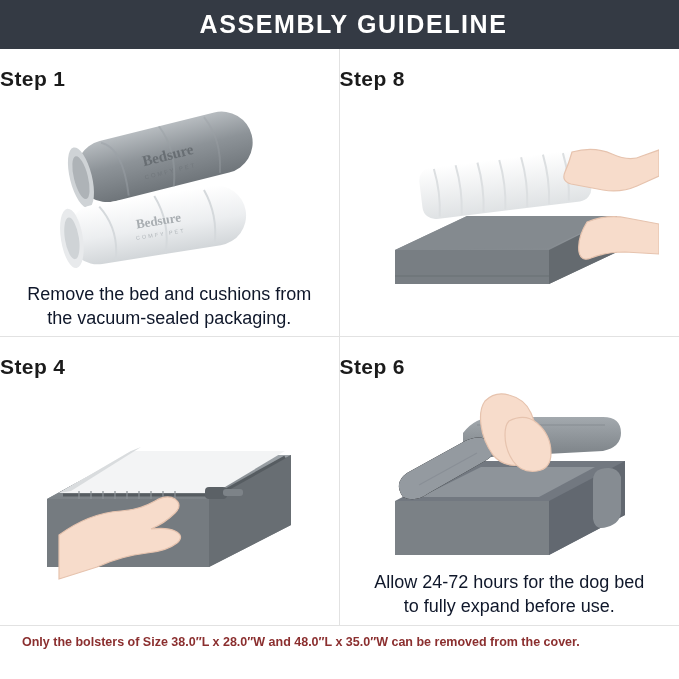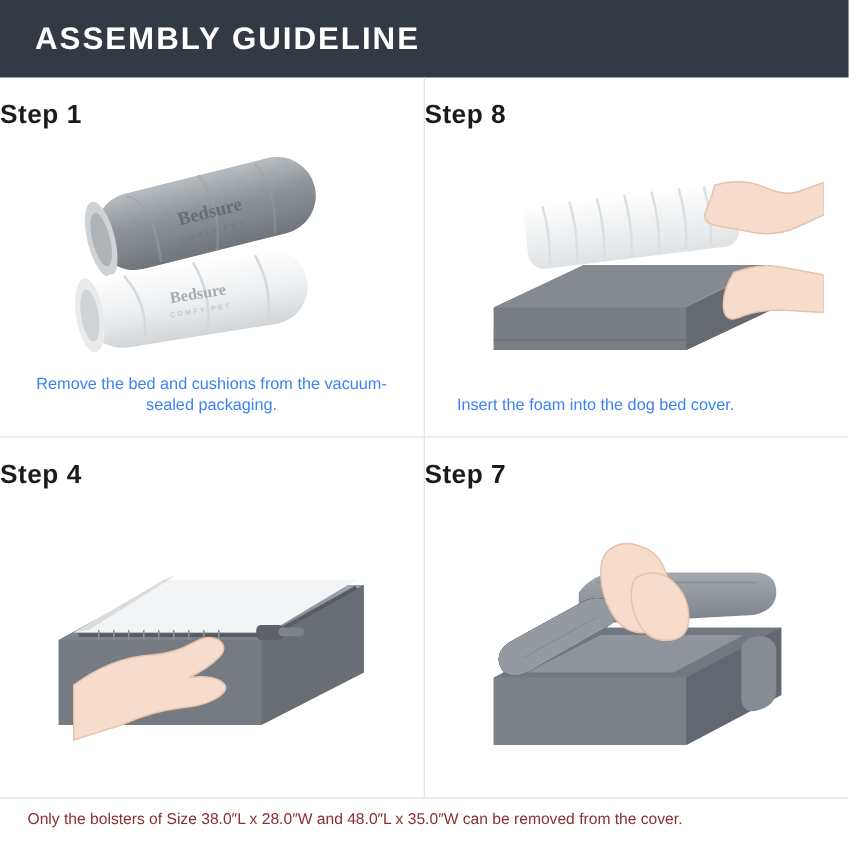--- a/index.html
+++ b/index.html
@@ -15,24 +15,25 @@
   }
   .page {
     position: relative;
     width: 679px;
     height: 679px;
     background: #ffffff;
     box-sizing: border-box;
   }
   
   .header {
-    height: 62px;
+    height: 49px;
     background: #343a44;
     display: flex;
     align-items: center;
+    justify-content: center;
     padding-left: 28px;
   }
   .header-title {
     color: #ffffff;
     font-size: 25px;
     font-weight: bold;
     letter-spacing: 1.6px;
   }
   
   .grid {
@@ -62,38 +63,39 @@
   }
   .figure {
     flex: 1;
     width: 100%;
     display: flex;
     align-items: center;
     justify-content: center;
     position: relative;
   }
   .caption {
-    font-size: 13px;
+    font-size: 18px;
     line-height: 1.35;
-    color: #3b82f6;
+    color: #0f172a;
     text-align: center;
     padding: 0 26px 16px 26px;
     max-width: 300px;
   }
   
   .footer {
     height: 45px;
     padding: 8px 22px 0 22px;
     box-sizing: border-box;
     border-top: 1px solid #e2e2e2;
   }
   .footer-text {
     color: #8b2f2f;
     font-size: 12.5px;
     line-height: 1.4;
+    font-weight: bold;
   }
   
   svg { display: block; }
 </style>
 </head>
 <body>
 
 <div class="page">
 
   <div class="header">
@@ -185,21 +187,20 @@
           </g>
 
           <g fill="#f7dccb" stroke="#e6c3ae" stroke-width="1.2">
             <path d="M213 28 q22 -6 40 2 q18 8 30 2 l17 -6 l0 26 l-22 10 q-16 7 -34 4 l-32 -6 q-10 -3 -6 -12 q4 -9 7 -20 z"></path>
           </g>
           <g fill="#f7dccb" stroke="#e6c3ae" stroke-width="1.2">
             <path d="M228 98 q20 -8 40 -4 l32 6 l0 30 l-34 -2 q-20 0 -34 6 q-10 4 -12 -6 q-2 -14 8 -30 z"></path>
           </g>
         </svg>
       </div>
-      <div class="caption">Insert the foam into the dog bed cover.</div>
     </div>
 
     <div class="cell border-right">
       <div class="step-title">Step 4</div>
       <div class="figure">
         <svg width="300" height="185" viewBox="0 0 300 185">
           <defs>
             <linearGradient id="bedTop" x1="0" y1="0" x2="0" y2="1">
               <stop offset="0%" stop-color="#9ea4a9"></stop>
               <stop offset="100%" stop-color="#7c8287"></stop>
@@ -234,21 +235,21 @@
           </g>
 
           <g fill="#f7dccb" stroke="#e6c3ae" stroke-width="1.2">
             <path d="M40 122 q30 -22 62 -24 q18 -1 34 -10 q12 -7 20 -2 q8 6 0 14 q-10 10 -24 16 q16 -2 24 2 q10 5 2 12 q-10 8 -30 10 q-26 3 -50 14 l-38 12 z"></path>
           </g>
         </svg>
       </div>
     </div>
 
     <div class="cell">
-      <div class="step-title">Step 7</div>
+      <div class="step-title">Step 6</div>
       <div class="figure">
         <svg width="300" height="185" viewBox="0 0 300 185">
           <defs>
             <linearGradient id="bolG" x1="0" y1="0" x2="0" y2="1">
               <stop offset="0%" stop-color="#a3a9ae"></stop>
               <stop offset="100%" stop-color="#7b8186"></stop>
             </linearGradient>
           </defs>
 
           <path d="M36 116 L112 76 L266 76 L266 130 L190 170 L36 170 Z" fill="#727880"></path>
@@ -266,20 +267,21 @@
 
           <path d="M118 40 L246 40" stroke="#7a8086" stroke-width="1.2" opacity="0.6"></path>
           <path d="M60 100 L118 68" stroke="#828890" stroke-width="1.2" opacity="0.6"></path>
 
           <g fill="#f7dccb" stroke="#e6c3ae" stroke-width="1.2">
             <path d="M126 16 q10 -10 24 -6 q16 4 22 18 q8 18 4 36 q-2 14 -16 16 q-16 2 -26 -10 q-10 -14 -12 -30 q-2 -16 4 -24 z"></path>
             <path d="M150 36 q16 -8 28 2 q14 12 14 30 q0 16 -14 18 q-16 2 -24 -10 q-8 -12 -8 -26 q0 -10 4 -14 z"></path>
           </g>
         </svg>
       </div>
+      <div class="caption">Allow 24-72 hours for the dog bed to fully expand before use.</div>
     </div>
 
   </div>
 
   <div class="footer">
     <div class="footer-text">Only the bolsters of Size 38.0″L x 28.0″W  and 48.0″L x 35.0″W can be removed from the cover.</div>
   </div>
 
 </div>
 

